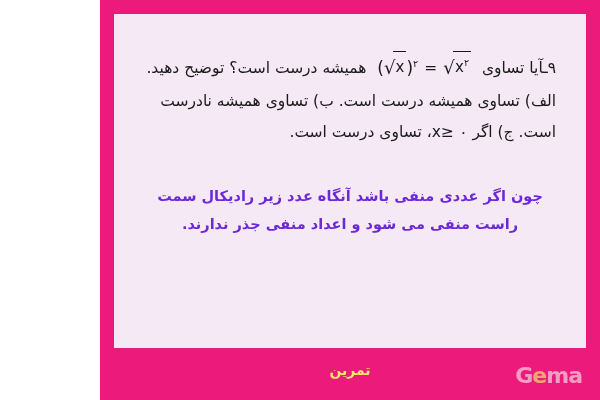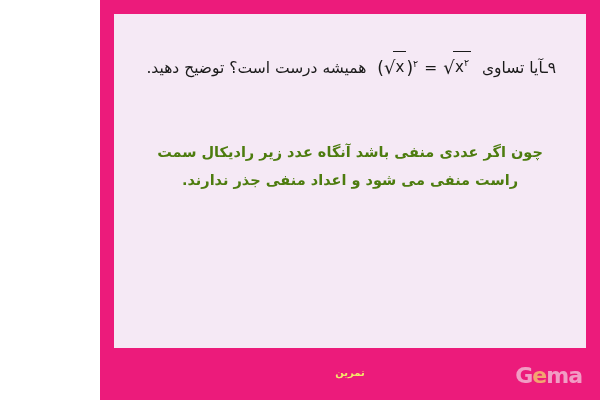--- a/index.html
+++ b/index.html
@@ -75,22 +75,22 @@
   }
   .sup {
     font-size: 9.5px;
     vertical-align: super;
   }
   .paren {
     font-size: 17px;
     vertical-align: -1px;
   }
   .answer {
-    margin-top: 52px;
-    color: #4d7c0f;
+    margin-top: 34px;
+    color: #6d28d9;
     font-size: 14.5px;
     line-height: 1.95;
     font-weight: bold;
     text-align: center;
     direction: rtl;
     padding: 0 6px;
   }
   .footer-bar {
     position: absolute;
     left: 14px;
@@ -98,21 +98,21 @@
     bottom: 14px;
     height: 38px;
     background: #ec1b7b;
   }
   .footer-label {
     position: absolute;
     left: 50%;
     transform: translateX(-50%);
     bottom: 22px;
     color: #f3e96a;
-    font-size: 10px;
+    font-size: 14px;
     font-weight: bold;
     letter-spacing: 0.5px;
   }
   .watermark {
     position: absolute;
     right: 18px;
     bottom: 12px;
     font-size: 22px;
     font-weight: bold;
     color: #f3c9dd;
@@ -137,20 +137,21 @@
       <div class="q-line">
         <span>۹ـ</span><span>آیا تساوی</span>
         <span class="math">
           <span class="radical"><span class="paren">(</span><span class="sign">√</span><span class="body">x</span><span class="paren">)</span><span class="sup">۲</span></span>
           <span>=</span>
           <span class="radical"><span class="sign">√</span><span class="body"><span>x</span><span class="sup">۲</span></span></span>
         </span>
         <span>همیشه درست است؟ توضیح دهید.</span>
       </div>
 
+      <div class="q-line">الف) تساوی همیشه درست است. ب) تساوی همیشه نادرست است. ج) اگر ‌x≥ ۰، تساوی درست است.</div>
 
       <div class="answer">چون اگر عددی منفی باشد آنگاه عدد زیر رادیکال سمت راست منفی می شود و اعداد منفی جذر ندارند.</div>
 
     </div>
   </div>
 
   <div class="footer-bar"></div>
   <div class="footer-label">تمرین</div>
   <div class="watermark">G<span class="accent">e</span>ma</div>
 

